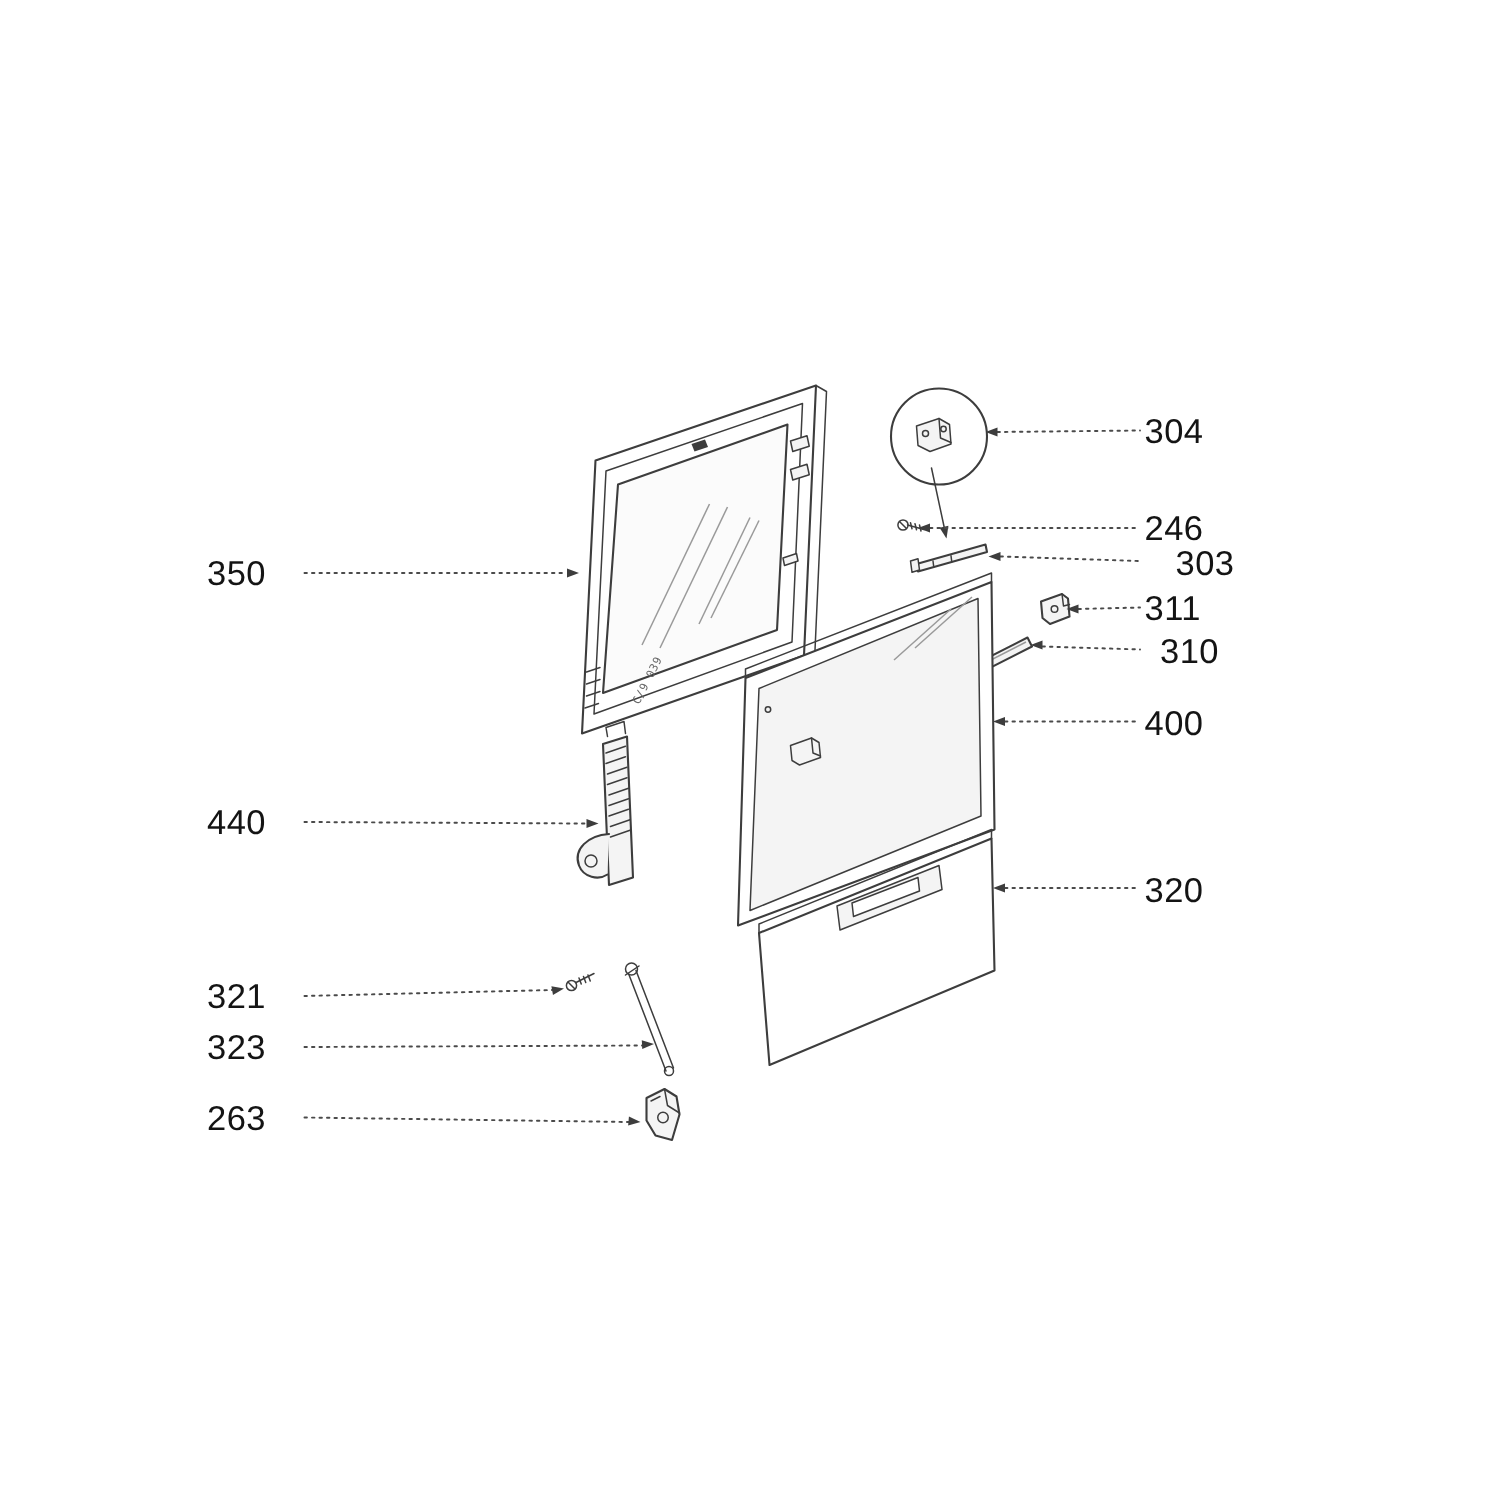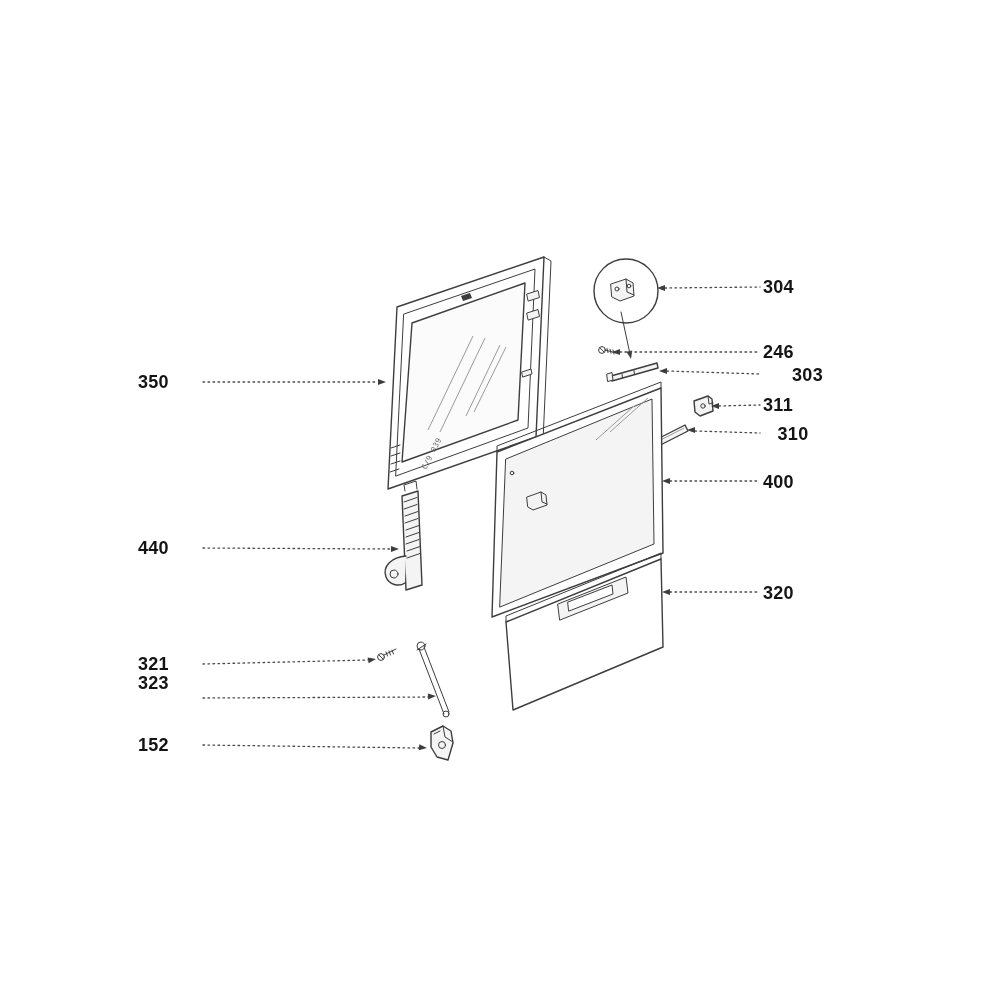--- a/index.html
+++ b/index.html
@@ -1,19 +1,19 @@
 <!DOCTYPE html>
 <html><head>
 <meta charset="utf-8">
 <style>
   * { margin:0; padding:0; box-sizing:border-box; }
   html,body { width:1000px; height:1000px; background:#ffffff; font-family:"Liberation Sans", sans-serif; }
   .stage { position:relative; width:1000px; height:1000px; background:#ffffff; overflow:hidden; }
   .stage svg { position:absolute; left:0; top:0; }
-  .lbl { position:absolute; font-weight:bold; font-size:18px; color:#141414; letter-spacing:.3px; line-height:20px; }
+  .lbl { position:absolute; font-weight:normal; font-size:23px; color:#141414; letter-spacing:.3px; line-height:20px; }
   .lbl-left  { width:60px; }
   .lbl-right { width:60px; text-align:left; }
 
   
   .o  { stroke:#3d3d3d; stroke-width:1.4; fill:none; stroke-linecap:round; stroke-linejoin:round; }
   .t  { stroke-width:1; }
   .sh { stroke:#9a9a9a; stroke-width:1; fill:none; }
   .fw { fill:#ffffff; }
   .fl { fill:#f4f4f4; }
   .fg { fill:#fbfbfb; }
@@ -159,22 +159,22 @@
       <path class="ld" d="M670,481 L760,481"></path>
       <polygon class="fd" points="0,0 8,-3 8,3" transform="translate(662,481)"></polygon>
       <path class="ld" d="M670,592 L760,592"></path>
       <polygon class="fd" points="0,0 8,-3 8,3" transform="translate(662,592)"></polygon>
     </g>
   </svg>
 
   <div class="lbl lbl-left" style="left:138px; top:372px;">350</div>
   <div class="lbl lbl-left" style="left:138px; top:538px;">440</div>
   <div class="lbl lbl-left" style="left:138px; top:654px;">321</div>
-  <div class="lbl lbl-left" style="left:138px; top:673px;">323</div>
-  <div class="lbl lbl-left" style="left:138px; top:735px;">152</div>
+  <div class="lbl lbl-left" style="left:138px; top:688px;">323</div>
+  <div class="lbl lbl-left" style="left:138px; top:735px;">263</div>
 
   <div class="lbl lbl-right" style="left:763px; top:277px;">304</div>
   <div class="lbl lbl-right" style="left:763px; top:342px;">246</div>
   <div class="lbl lbl-right" style="left:763px; top:365px;text-align:right;">303</div>
   <div class="lbl lbl-right" style="left:763px; top:395px;">311</div>
   <div class="lbl lbl-right" style="left:763px; top:424px;text-align:center;">310</div>
   <div class="lbl lbl-right" style="left:763px; top:472px;">400</div>
   <div class="lbl lbl-right" style="left:763px; top:583px;">320</div>
 
 </div>

